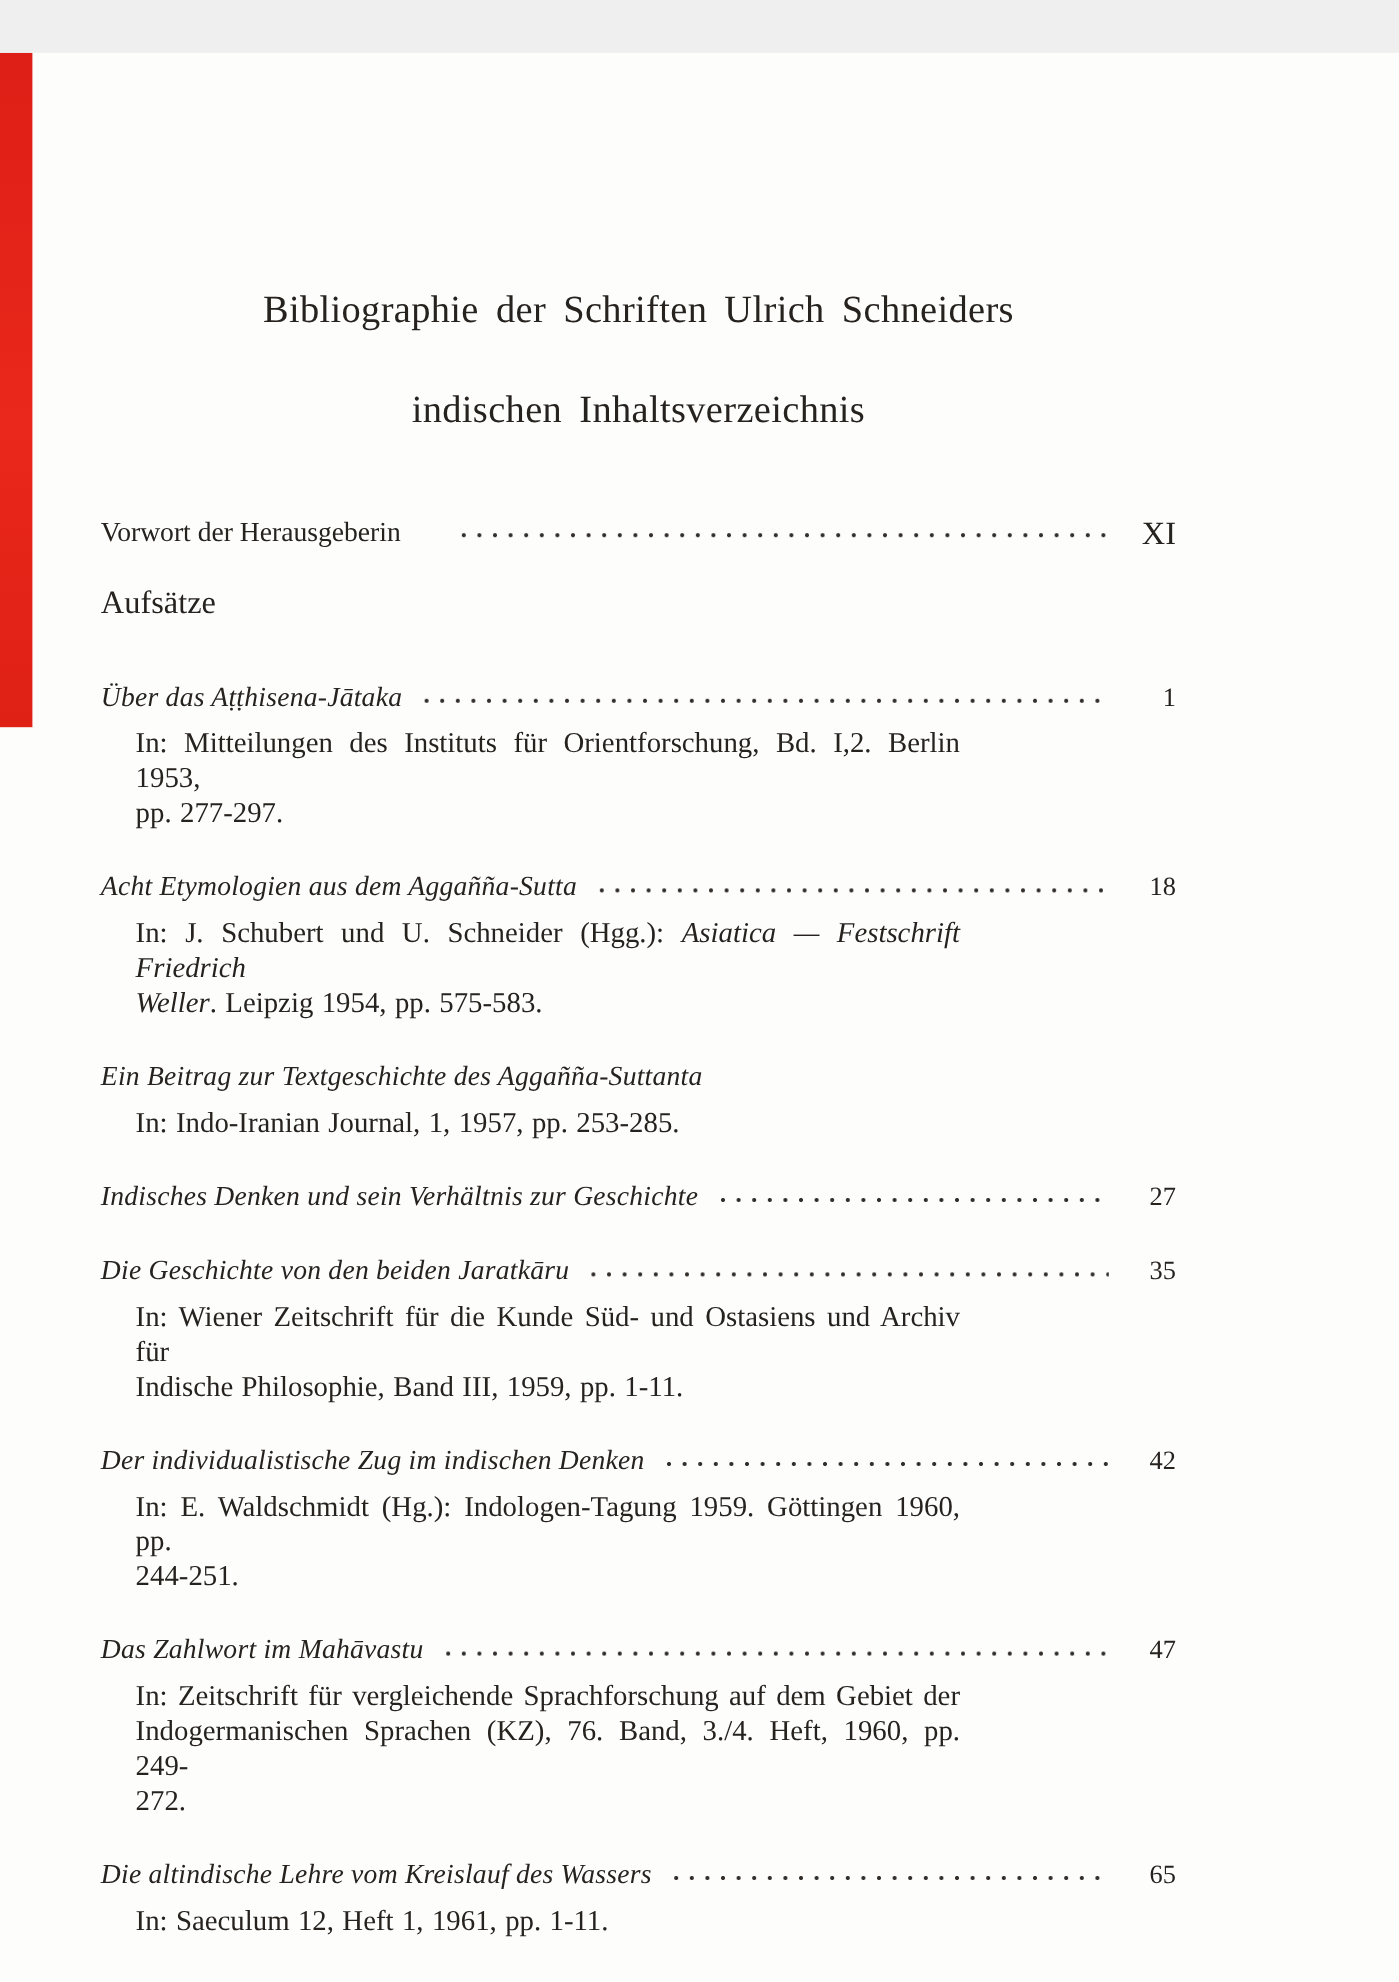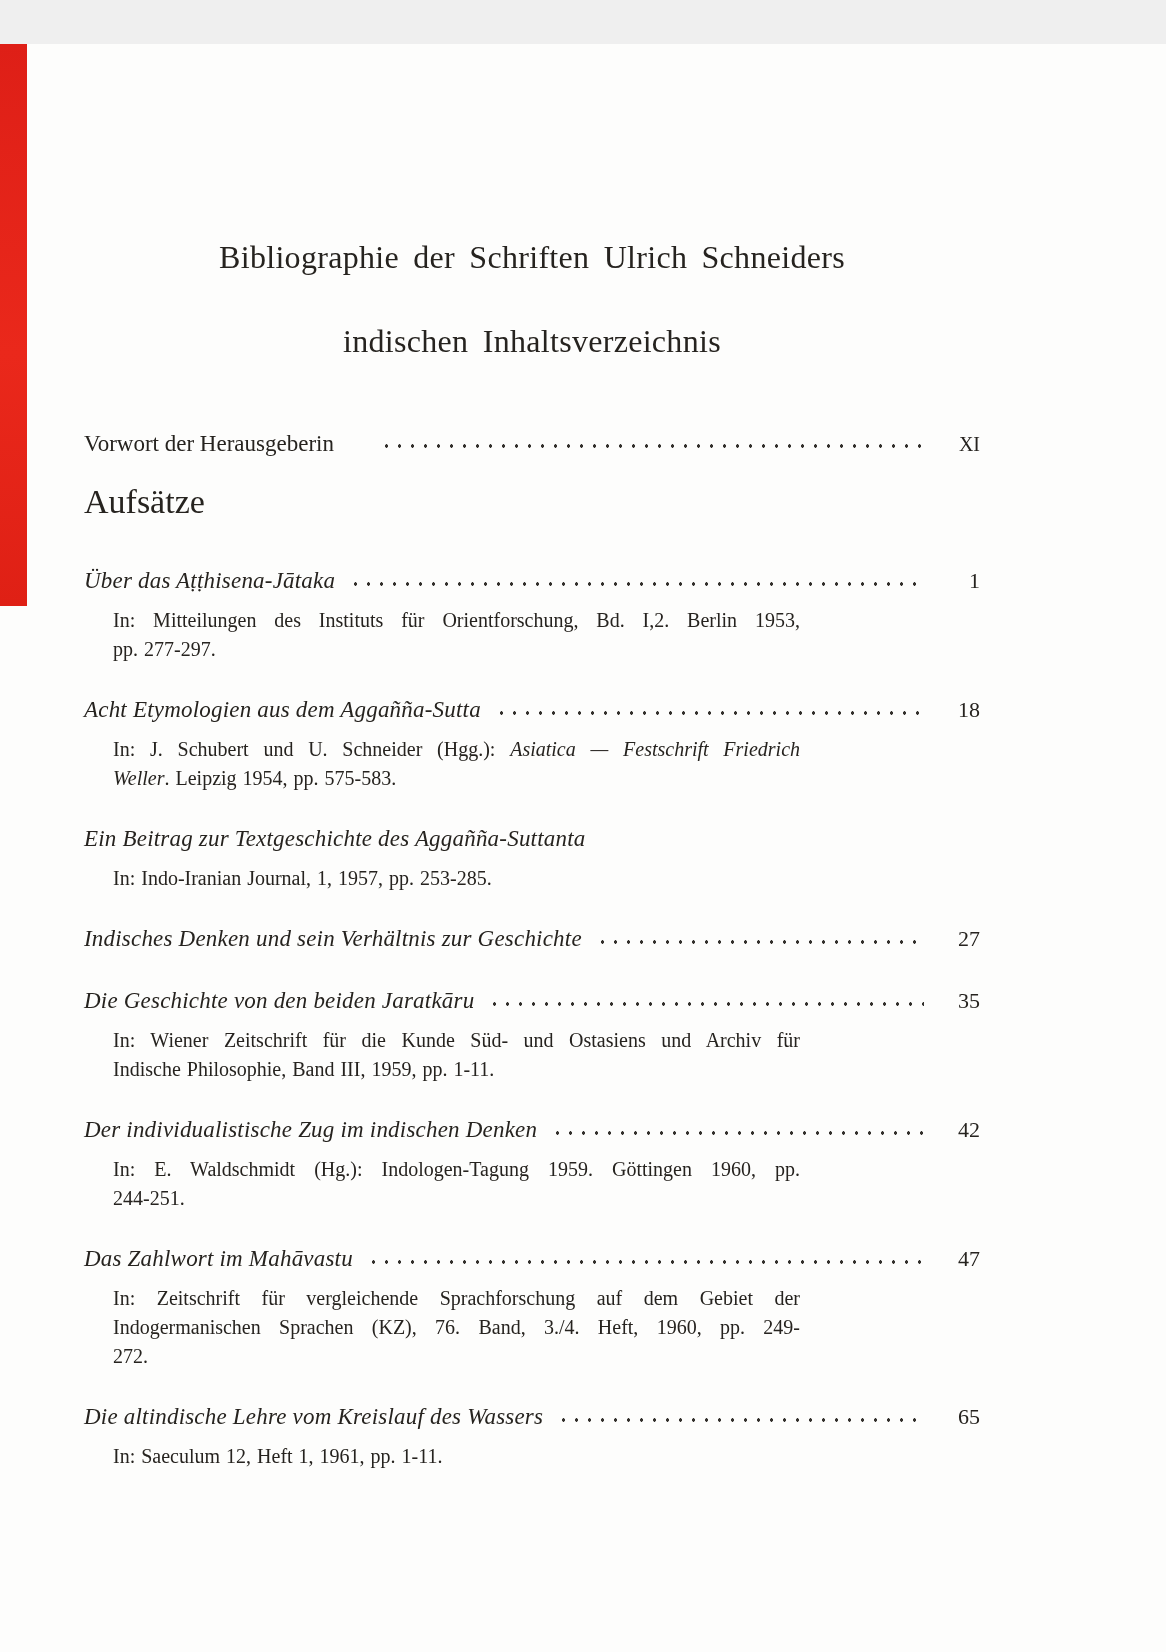--- a/index.html
+++ b/index.html
@@ -59,47 +59,47 @@
     background-size: 13px 10px;
     background-repeat: repeat-x;
     background-position: left bottom 8px;
   }
   .front-line .leader { margin-left: 46px; }
 
   .pagenum {
     flex: 0 0 auto;
     min-width: 40px;
     text-align: right;
-    font-size: 20px;
+    font-size: 27px;
   }
 
   .section-heading {
     margin: 26px 0 0 0;
-    font-size: 34px;
+    font-size: 27px;
     font-weight: normal;
     line-height: 34px;
   }
 
   .entries { margin-top: 46px; }
 
   .entry { margin-bottom: 30px; }
 
   .entry-title-line { display: flex; align-items: flex-end; line-height: 32px; }
   .entry-title {
     font-style: italic;
     font-size: 23px;
     white-space: nowrap;
     letter-spacing: 0.2px;
   }
   .entry-title-line .pagenum { font-size: 22px; }
 
   .details {
     margin: 9px 0 0 29px;
     width: 687px;
-    font-size: 20px;
+    font-size: 24px;
     line-height: 29px;
     word-spacing: 1px;
   }
   .dline.j { text-align: justify; text-align-last: justify; }
   .dline .it { font-style: italic; }
 </style>
 </head>
 <body>
 
 <div class="sheet">

